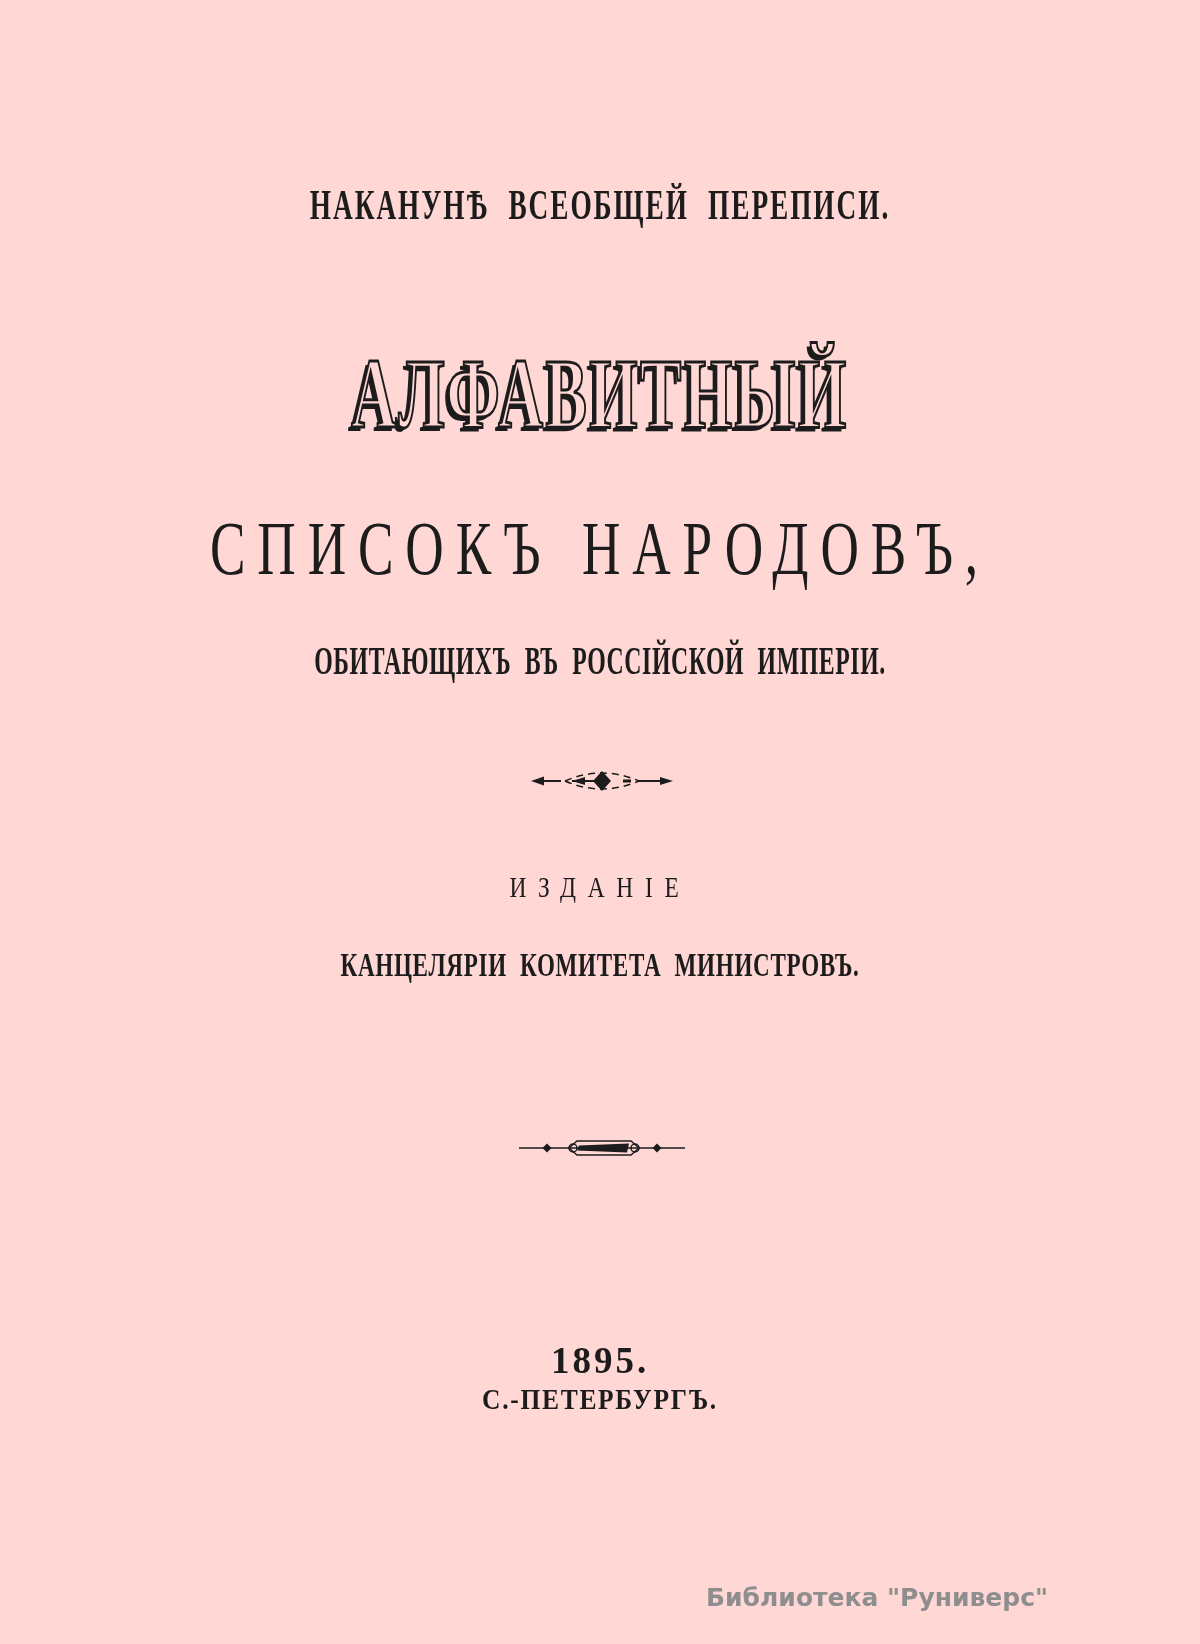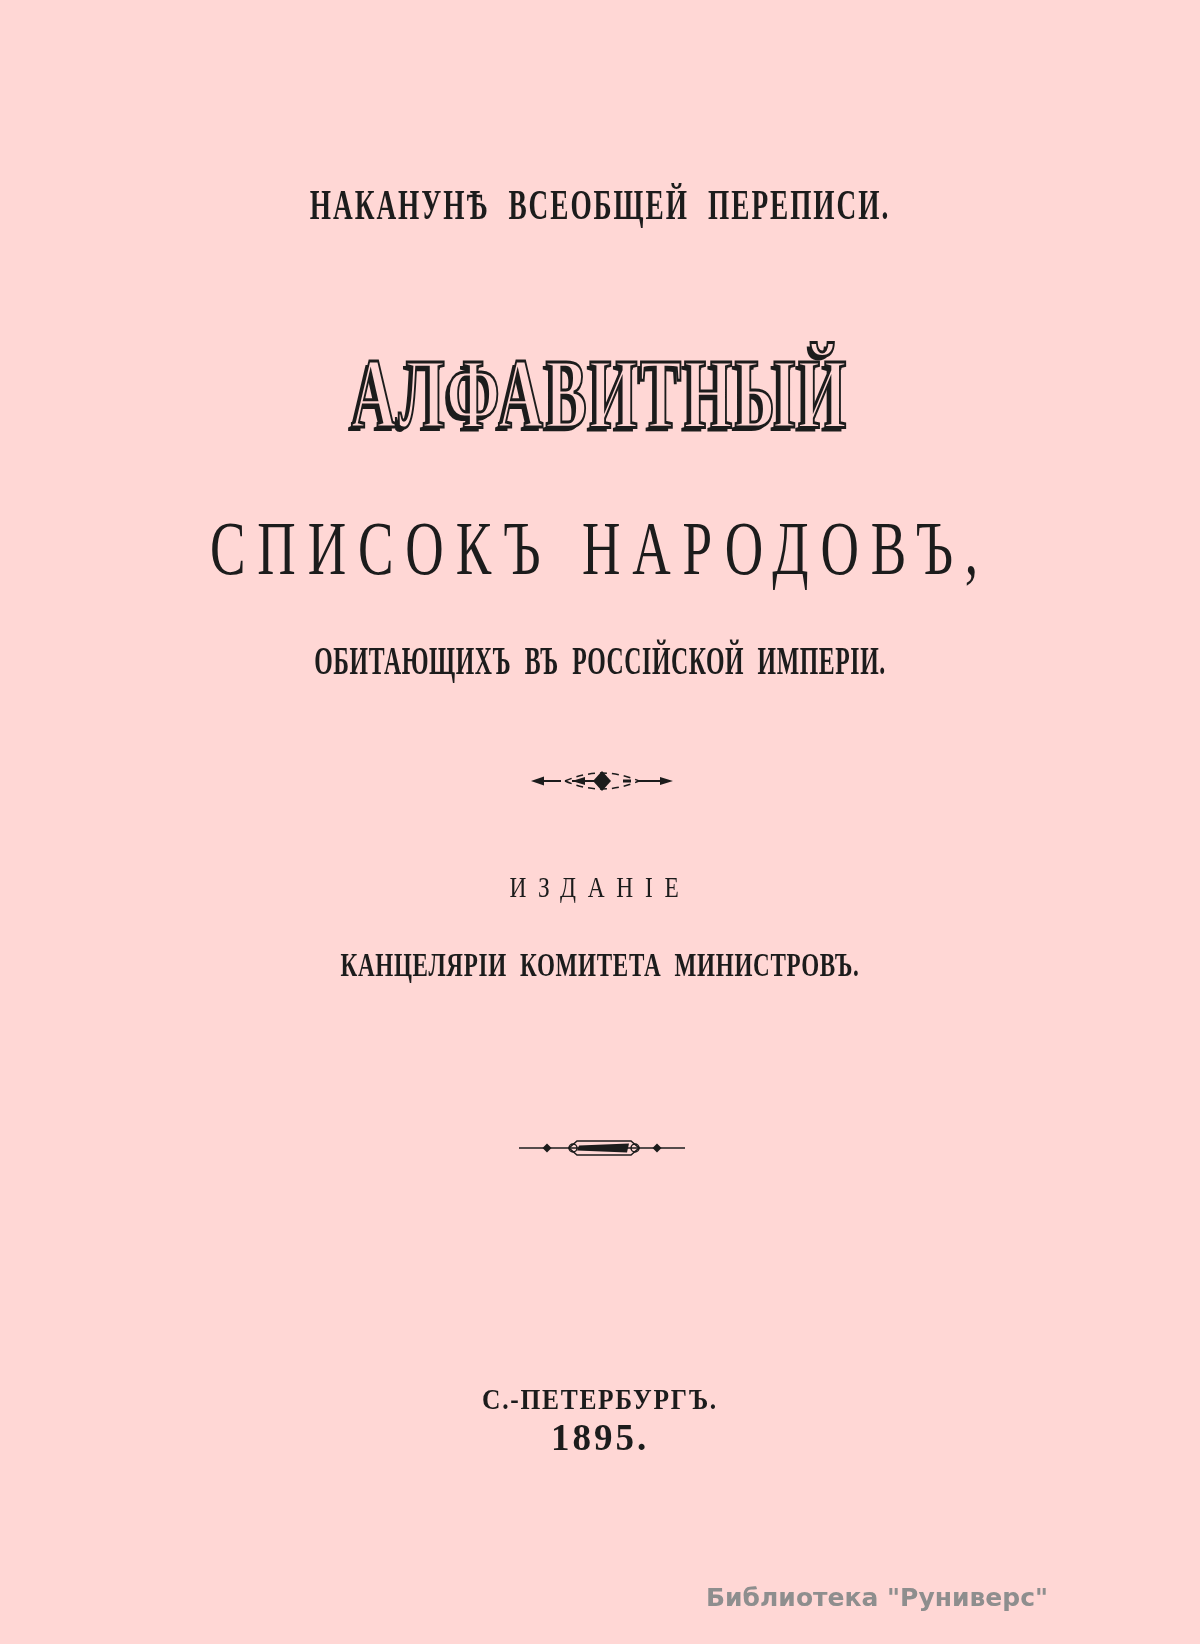--- a/index.html
+++ b/index.html
@@ -73,21 +73,21 @@
     transform: scaleX(0.68);
   }
   .city-line {
     top: 1384px;
     font-size: 30px;
     font-weight: bold;
     letter-spacing: 2px;
     transform: scaleX(0.85);
   }
   .year-line {
-    top: 1419px;
+    top: 1342px;
     font-size: 37px;
     font-weight: bold;
     letter-spacing: 3px;
   }
   .ornament {
     position: absolute;
     left: 50%;
   }
   .ornament-top {
     top: 767px;

